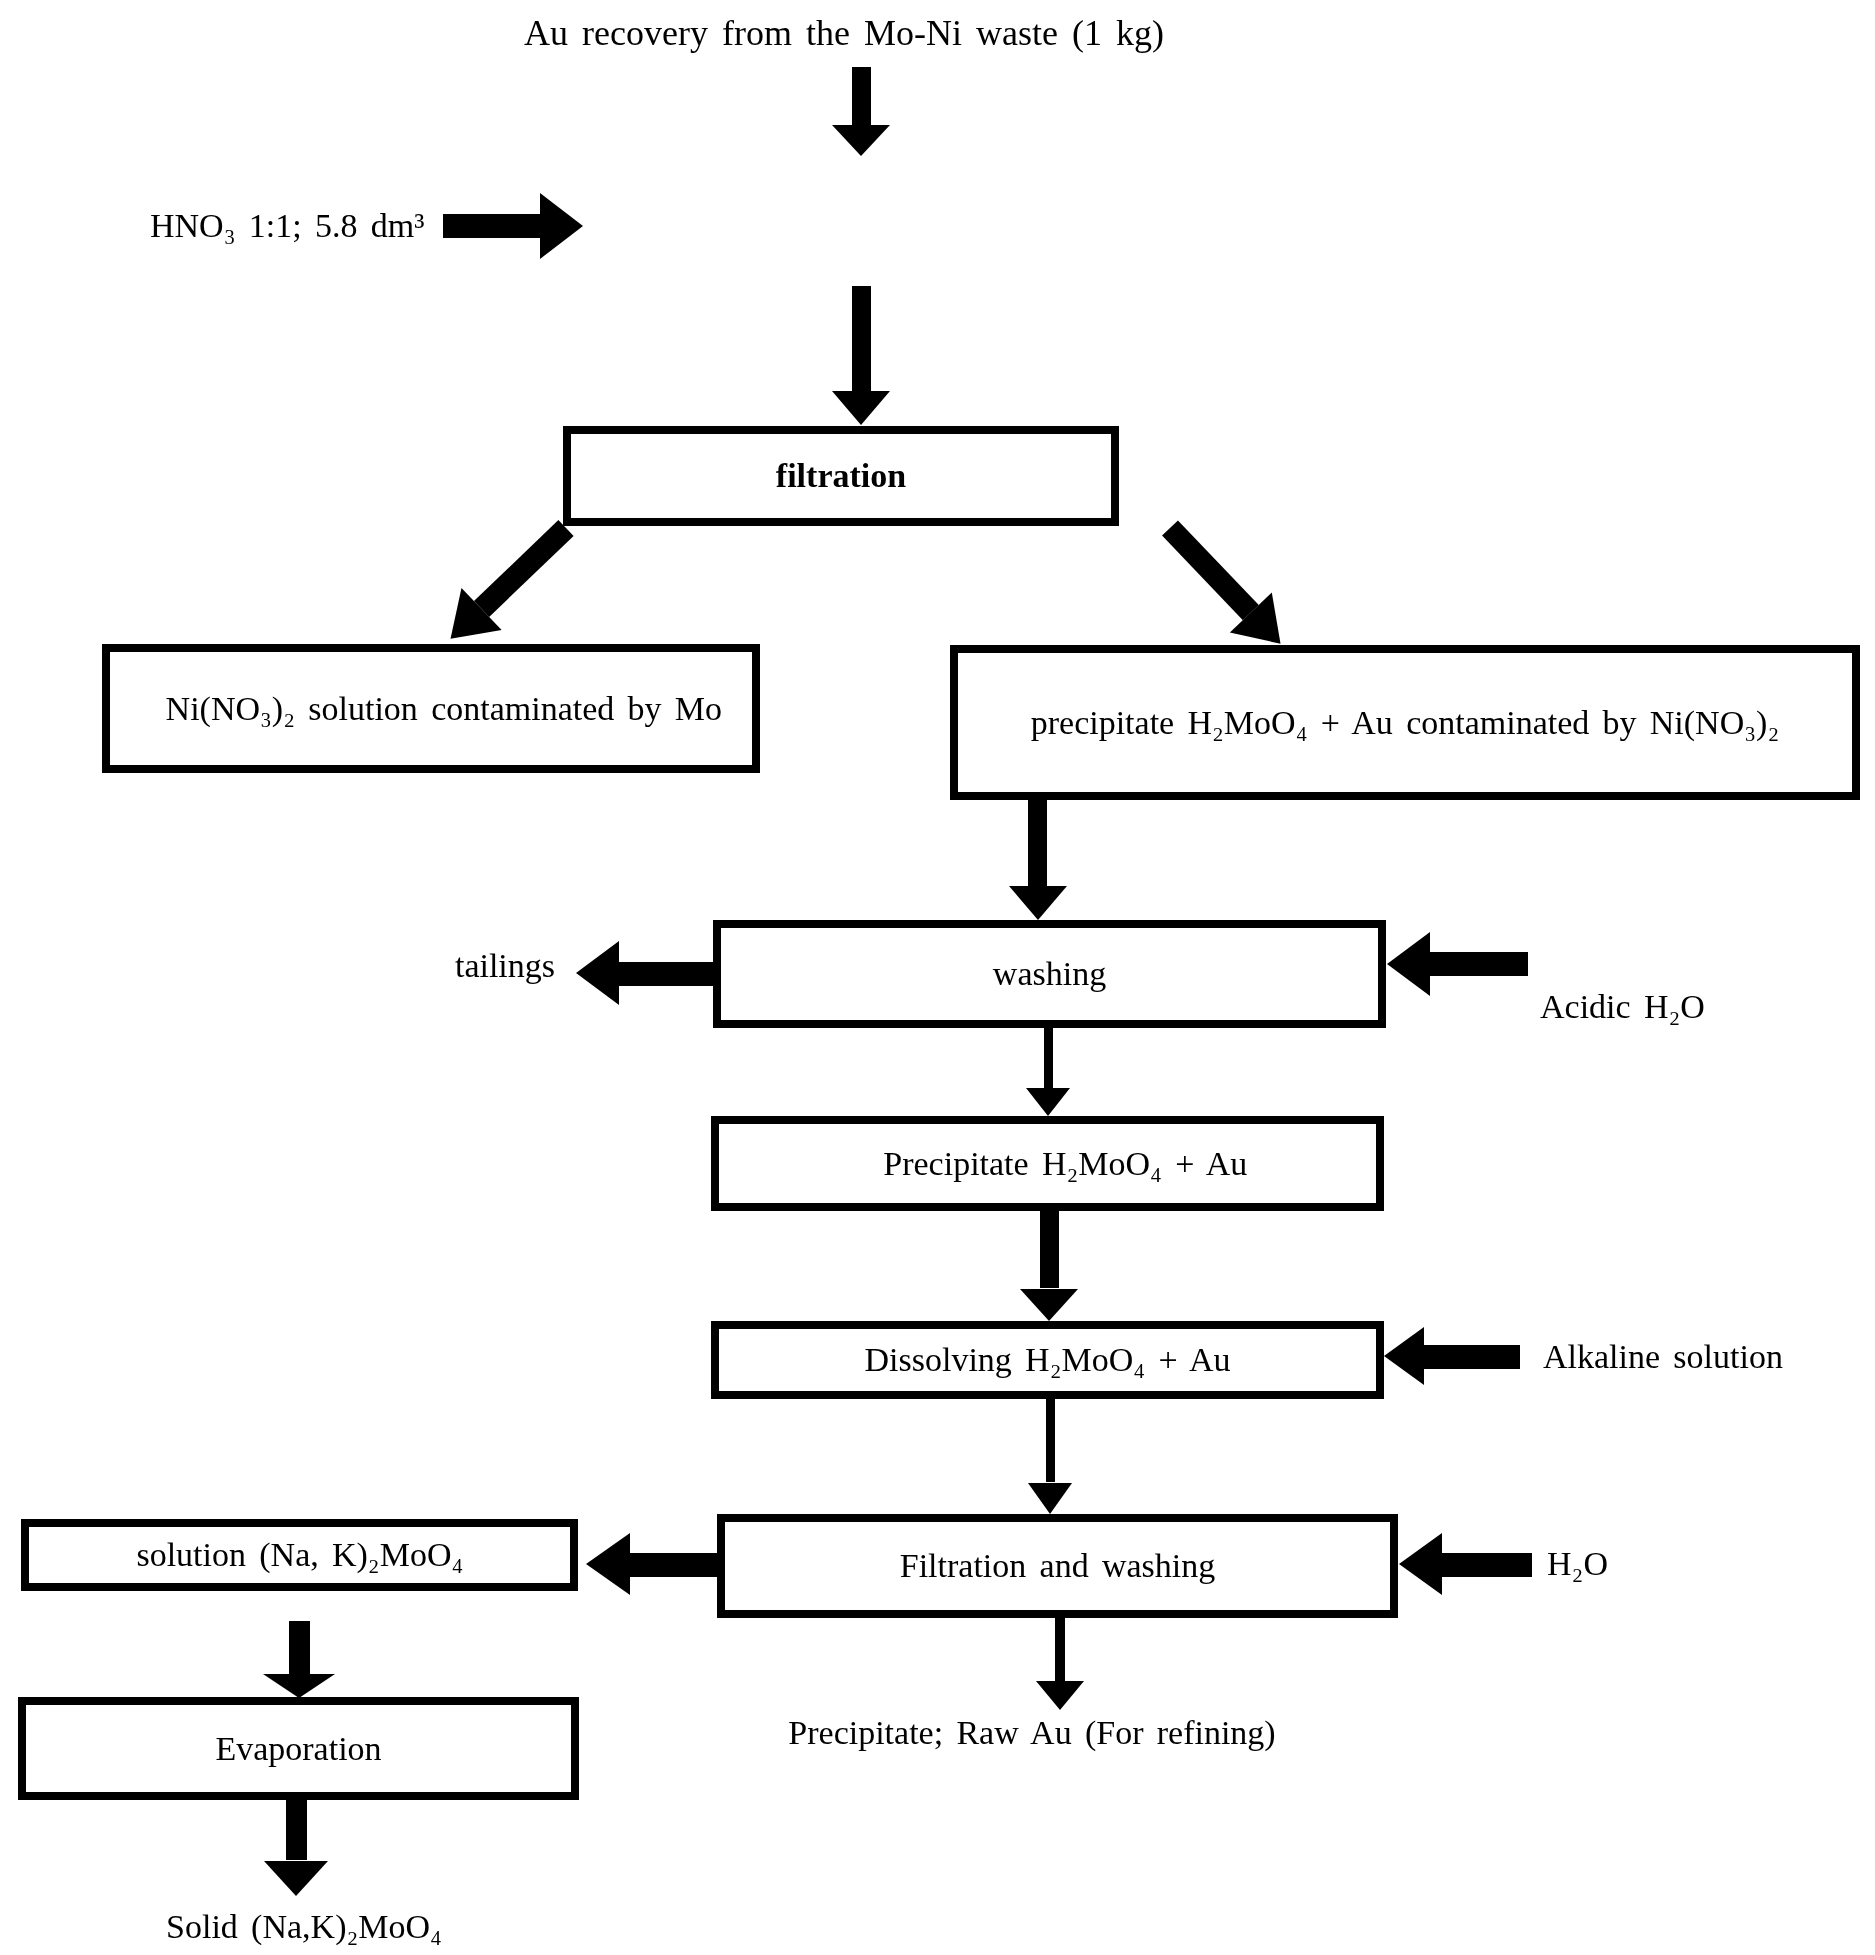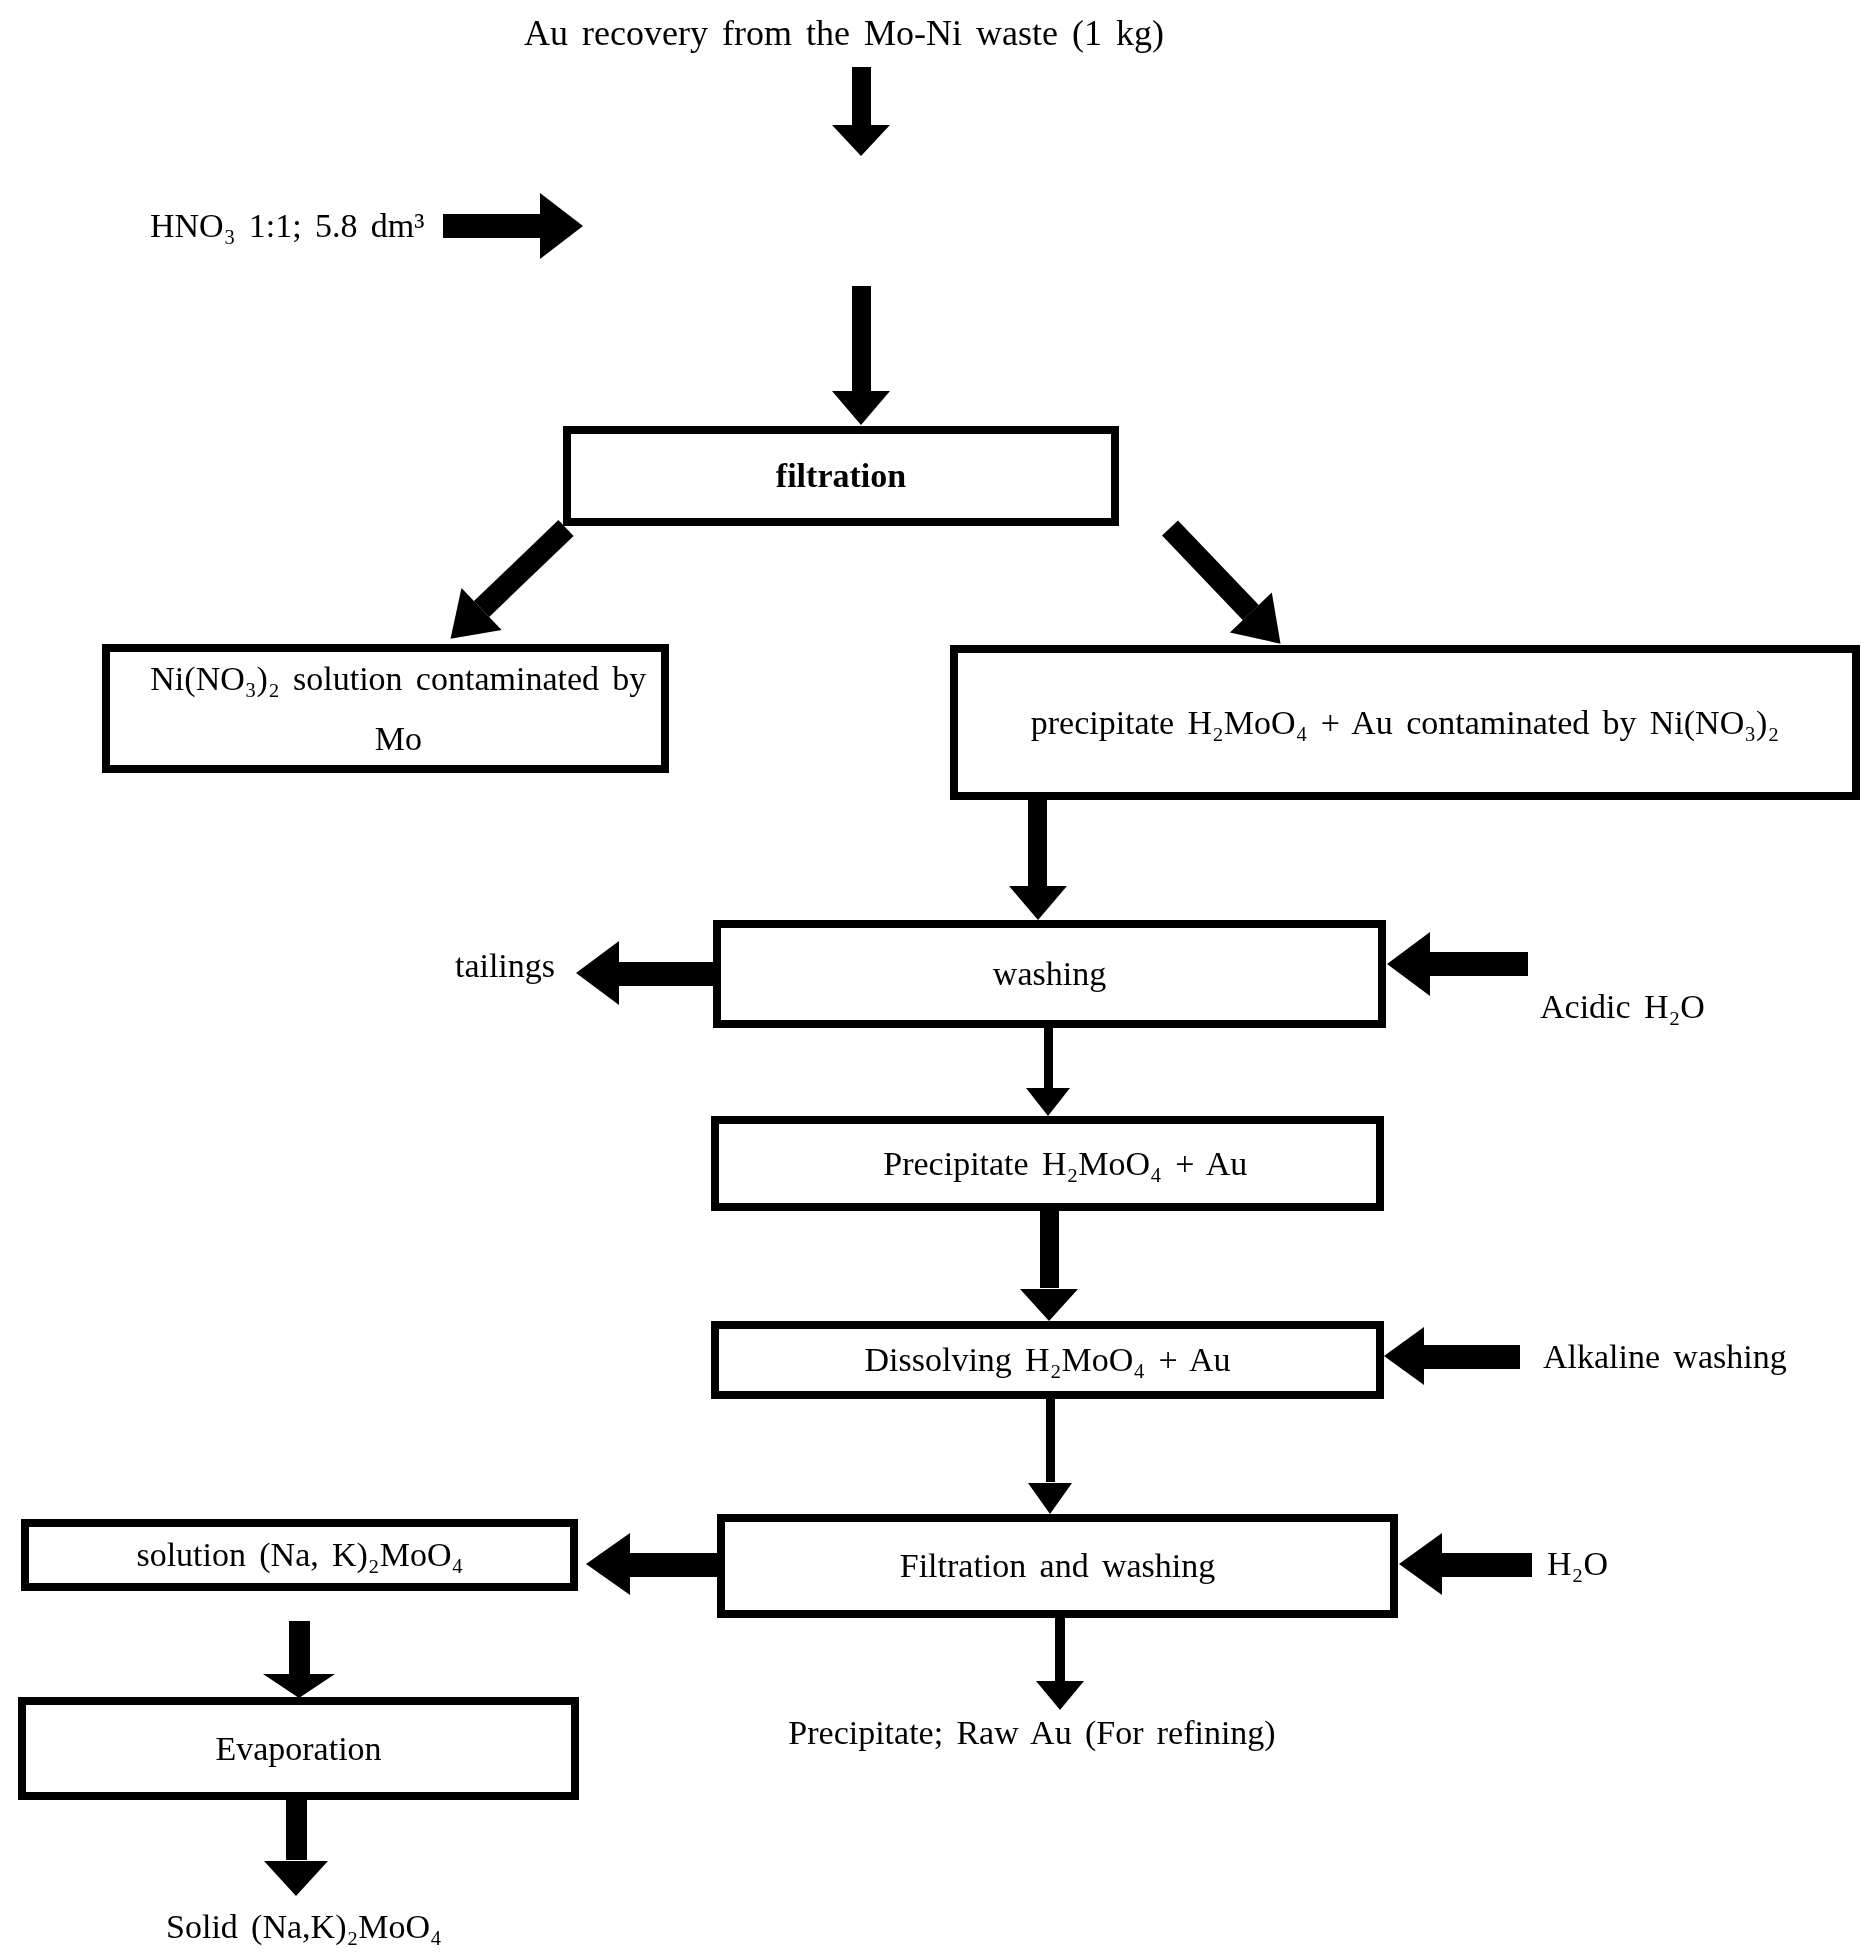--- a/index.html
+++ b/index.html
@@ -74,21 +74,21 @@
   <div class="diag" style="left:566px; top:528px; width:160px; transform:rotate(136.2deg);">
     <div class="dshaft"></div>
     <div class="dhead"></div>
   </div>
 
   <div class="diag" style="left:1170px; top:528px; width:160px; transform:rotate(46.3deg);">
     <div class="dshaft"></div>
     <div class="dhead"></div>
   </div>
 
-  <div class="box" style="left:102px; top:644px; width:567px; height:129px;padding-left:32px;">Ni(NO₃)₂ solution contaminated by Mo</div>
+  <div class="box" style="left:102px; top:644px; width:658px; height:129px;padding-left:32px;">Ni(NO₃)₂ solution contaminated by Mo</div>
 
   <div class="box" style="left:950px; top:645px; width:910px; height:155px;">precipitate H₂MoO₄ + Au contaminated by Ni(NO₃)₂</div>
 
   <div>
     <div class="shaft" style="left:1028px; top:800px; width:19px; height:86px;"></div>
     <div class="head" style="left:1009px; top:886px; border-left:29px solid transparent; border-right:29px solid transparent; border-top:34px solid #000;"></div>
   </div>
 
   <div class="lbl center" style="left:422px; top:949px; width:166px;">tailings</div>
   <div>
@@ -111,21 +111,21 @@
 
   <div class="box" style="left:711px; top:1116px; width:673px; height:95px;padding-left:42px;">Precipitate H₂MoO₄ + Au</div>
 
   <div>
     <div class="shaft" style="left:1040px; top:1210px; width:19px; height:78px;"></div>
     <div class="head" style="left:1020px; top:1289px; border-left:29px solid transparent; border-right:29px solid transparent; border-top:32px solid #000;"></div>
   </div>
 
   <div class="box" style="left:711px; top:1321px; width:673px; height:78px;">Dissolving H₂MoO₄ + Au</div>
 
-  <div class="lbl" style="left:1543px; top:1340px;">Alkaline washing</div>
+  <div class="lbl" style="left:1543px; top:1340px;">Alkaline solution</div>
   <div>
     <div class="head" style="left:1384px; top:1327px; border-top:29px solid transparent; border-bottom:29px solid transparent; border-right:40px solid #000;"></div>
     <div class="shaft" style="left:1424px; top:1345px; width:96px; height:23.5px;"></div>
   </div>
 
   <div>
     <div class="shaft" style="left:1046px; top:1398px; width:8.5px; height:84px;"></div>
     <div class="head" style="left:1028px; top:1483px; border-left:22.4px solid transparent; border-right:22.4px solid transparent; border-top:31px solid #000;"></div>
   </div>
 

